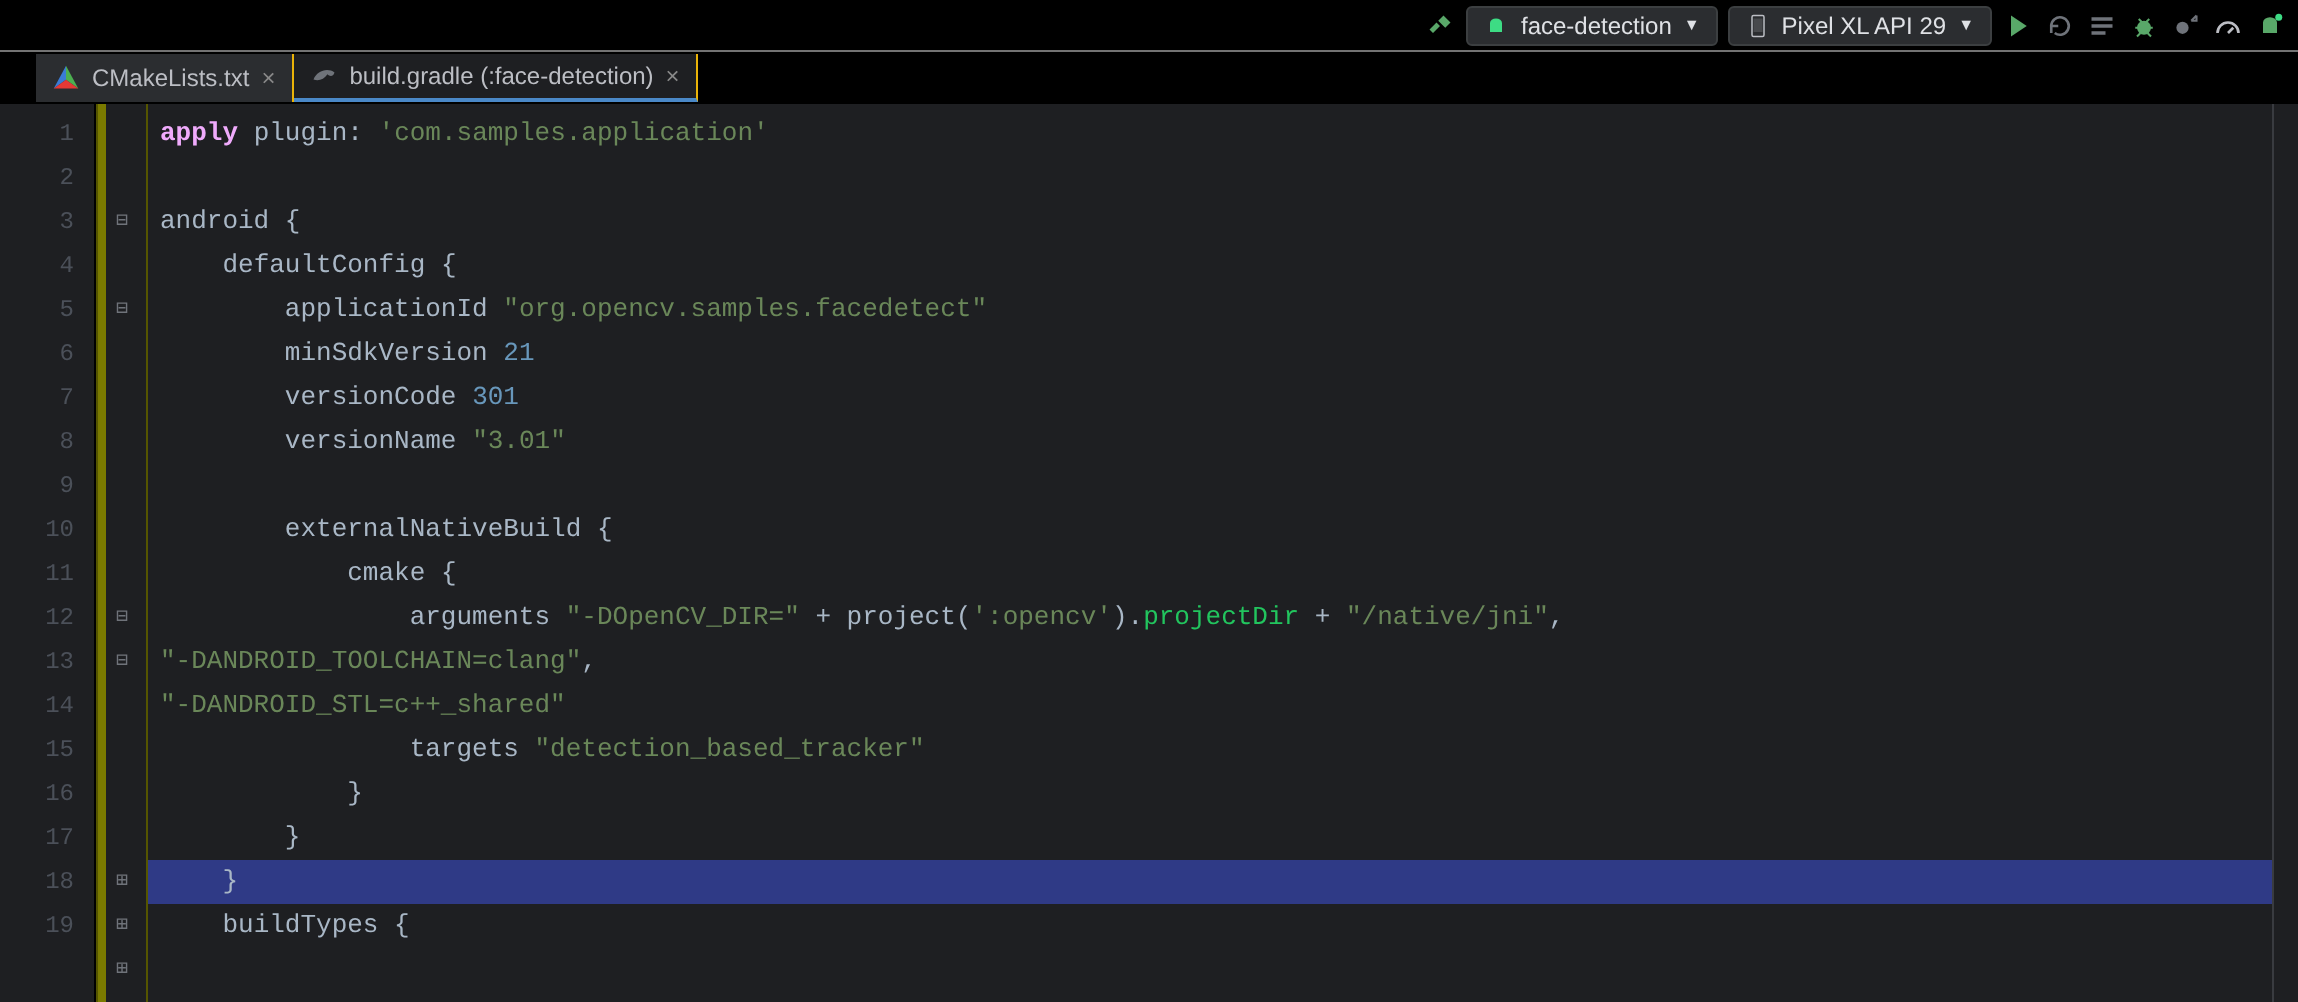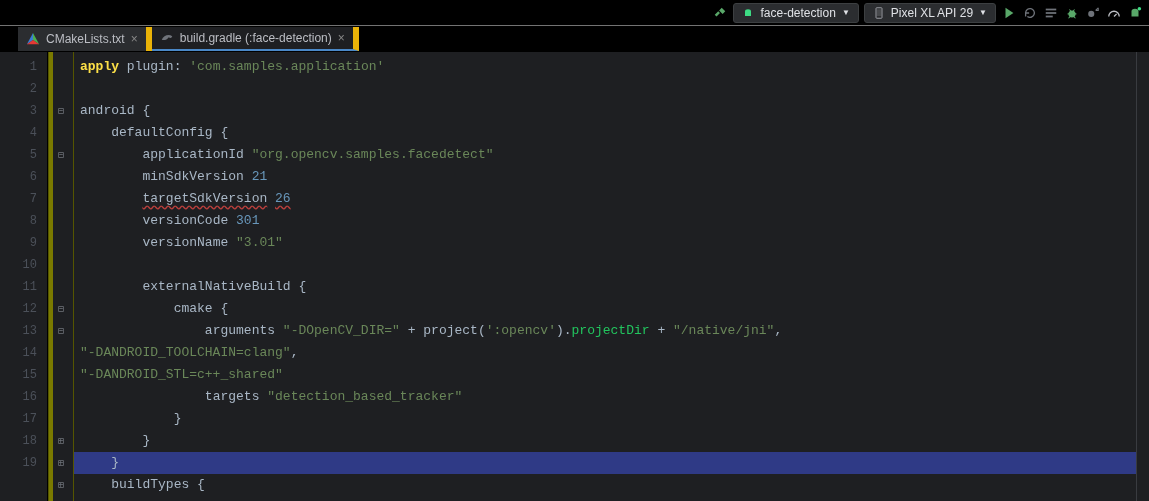--- a/index.html
+++ b/index.html
@@ -52,21 +52,21 @@
   }
   .tab {
     display: flex;
     align-items: center;
     gap: 6px;
     padding: 4px 8px;
     background: #2b2d30;
     color: #bcbec4;
     font-size: 12px;
     font-family: "Segoe UI", sans-serif;
-    border-right: 6px solid #eab308;
+    border-right: 1px solid #eab308;
     cursor: pointer;
     height: 24px;
   }
   .tab.active { background: #1e1f22; border-bottom: 2px solid #4a88c7; }
   .tab .close { color: #888; font-size: 12px; cursor: pointer; }
   .editor-area {
     flex: 1;
     display: flex;
     overflow: hidden;
   }
@@ -115,21 +115,21 @@
     border-right: 1px solid #393b40;
     position: relative;
   }
   .code .line {
     height: 22px;
     line-height: 22px;
     white-space: pre;
     padding-left: 6px;
   }
   .code .line.hl { background: #2f3a86; }
-  .tk-kw { color: #fde047; font-weight: bold; text-align: center; }
+  .tk-kw { color: #f0abfc; font-weight: bold; text-align: center; }
   .tk-meth { color: #a9b7c6; }
   .tk-str { color: #6a8759; }
   .tk-num { color: #6897bb; }
   .tk-punc { color: #a9b7c6; }
   .tk-op { color: #a9b7c6; }
   .tk-prop { color: #22c55e; }
   .underline-warn { text-decoration: underline wavy #bc3f3c; text-underline-offset: 3px; }
   .right-gutter {
     width: 12px;
     background: #1e1f22;
@@ -277,21 +277,20 @@
     <div class="fm">⊞</div>
     <div class="fm"></div>
   </div>
   <div class="code">
     <div class="line"><span class="tk-kw">apply</span> <span class="tk-meth">plugin</span><span class="tk-punc">:</span> <span class="tk-str">'com.samples.application'</span></div>
     <div class="line"></div>
     <div class="line"><span class="tk-meth">android</span> <span class="tk-punc">{</span></div>
     <div class="line">    <span class="tk-meth">defaultConfig</span> <span class="tk-punc">{</span></div>
     <div class="line">        <span class="tk-meth">applicationId</span> <span class="tk-str">"org.opencv.samples.facedetect"</span></div>
     <div class="line">        <span class="tk-meth">minSdkVersion</span> <span class="tk-num">21</span></div>
-    <div class="line">        <span class="tk-meth underline-warn">targetSdkVersion</span> <span class="tk-num underline-warn">26</span></div>
     <div class="line">        <span class="tk-meth">versionCode</span> <span class="tk-num">301</span></div>
     <div class="line">        <span class="tk-meth">versionName</span> <span class="tk-str">"3.01"</span></div>
     <div class="line"></div>
     <div class="line">        <span class="tk-meth">externalNativeBuild</span> <span class="tk-punc">{</span></div>
     <div class="line">            <span class="tk-meth">cmake</span> <span class="tk-punc">{</span></div>
     <div class="line">                <span class="tk-meth">arguments</span> <span class="tk-str">"-DOpenCV_DIR="</span><span class="tk-op"> + </span><span class="tk-meth">project</span><span class="tk-punc">(</span><span class="tk-str">':opencv'</span><span class="tk-punc">)</span><span class="tk-punc">.</span><span class="tk-prop">projectDir</span><span class="tk-op"> + </span><span class="tk-str">"/native/jni"</span><span class="tk-punc">,</span></div>
     <div class="line"><span class="tk-str">"-DANDROID_TOOLCHAIN=clang"</span><span class="tk-punc">,</span></div>
     <div class="line"><span class="tk-str">"-DANDROID_STL=c++_shared"</span></div>
     <div class="line">                <span class="tk-meth">targets</span> <span class="tk-str">"detection_based_tracker"</span></div>
     <div class="line">            <span class="tk-punc">}</span></div>

